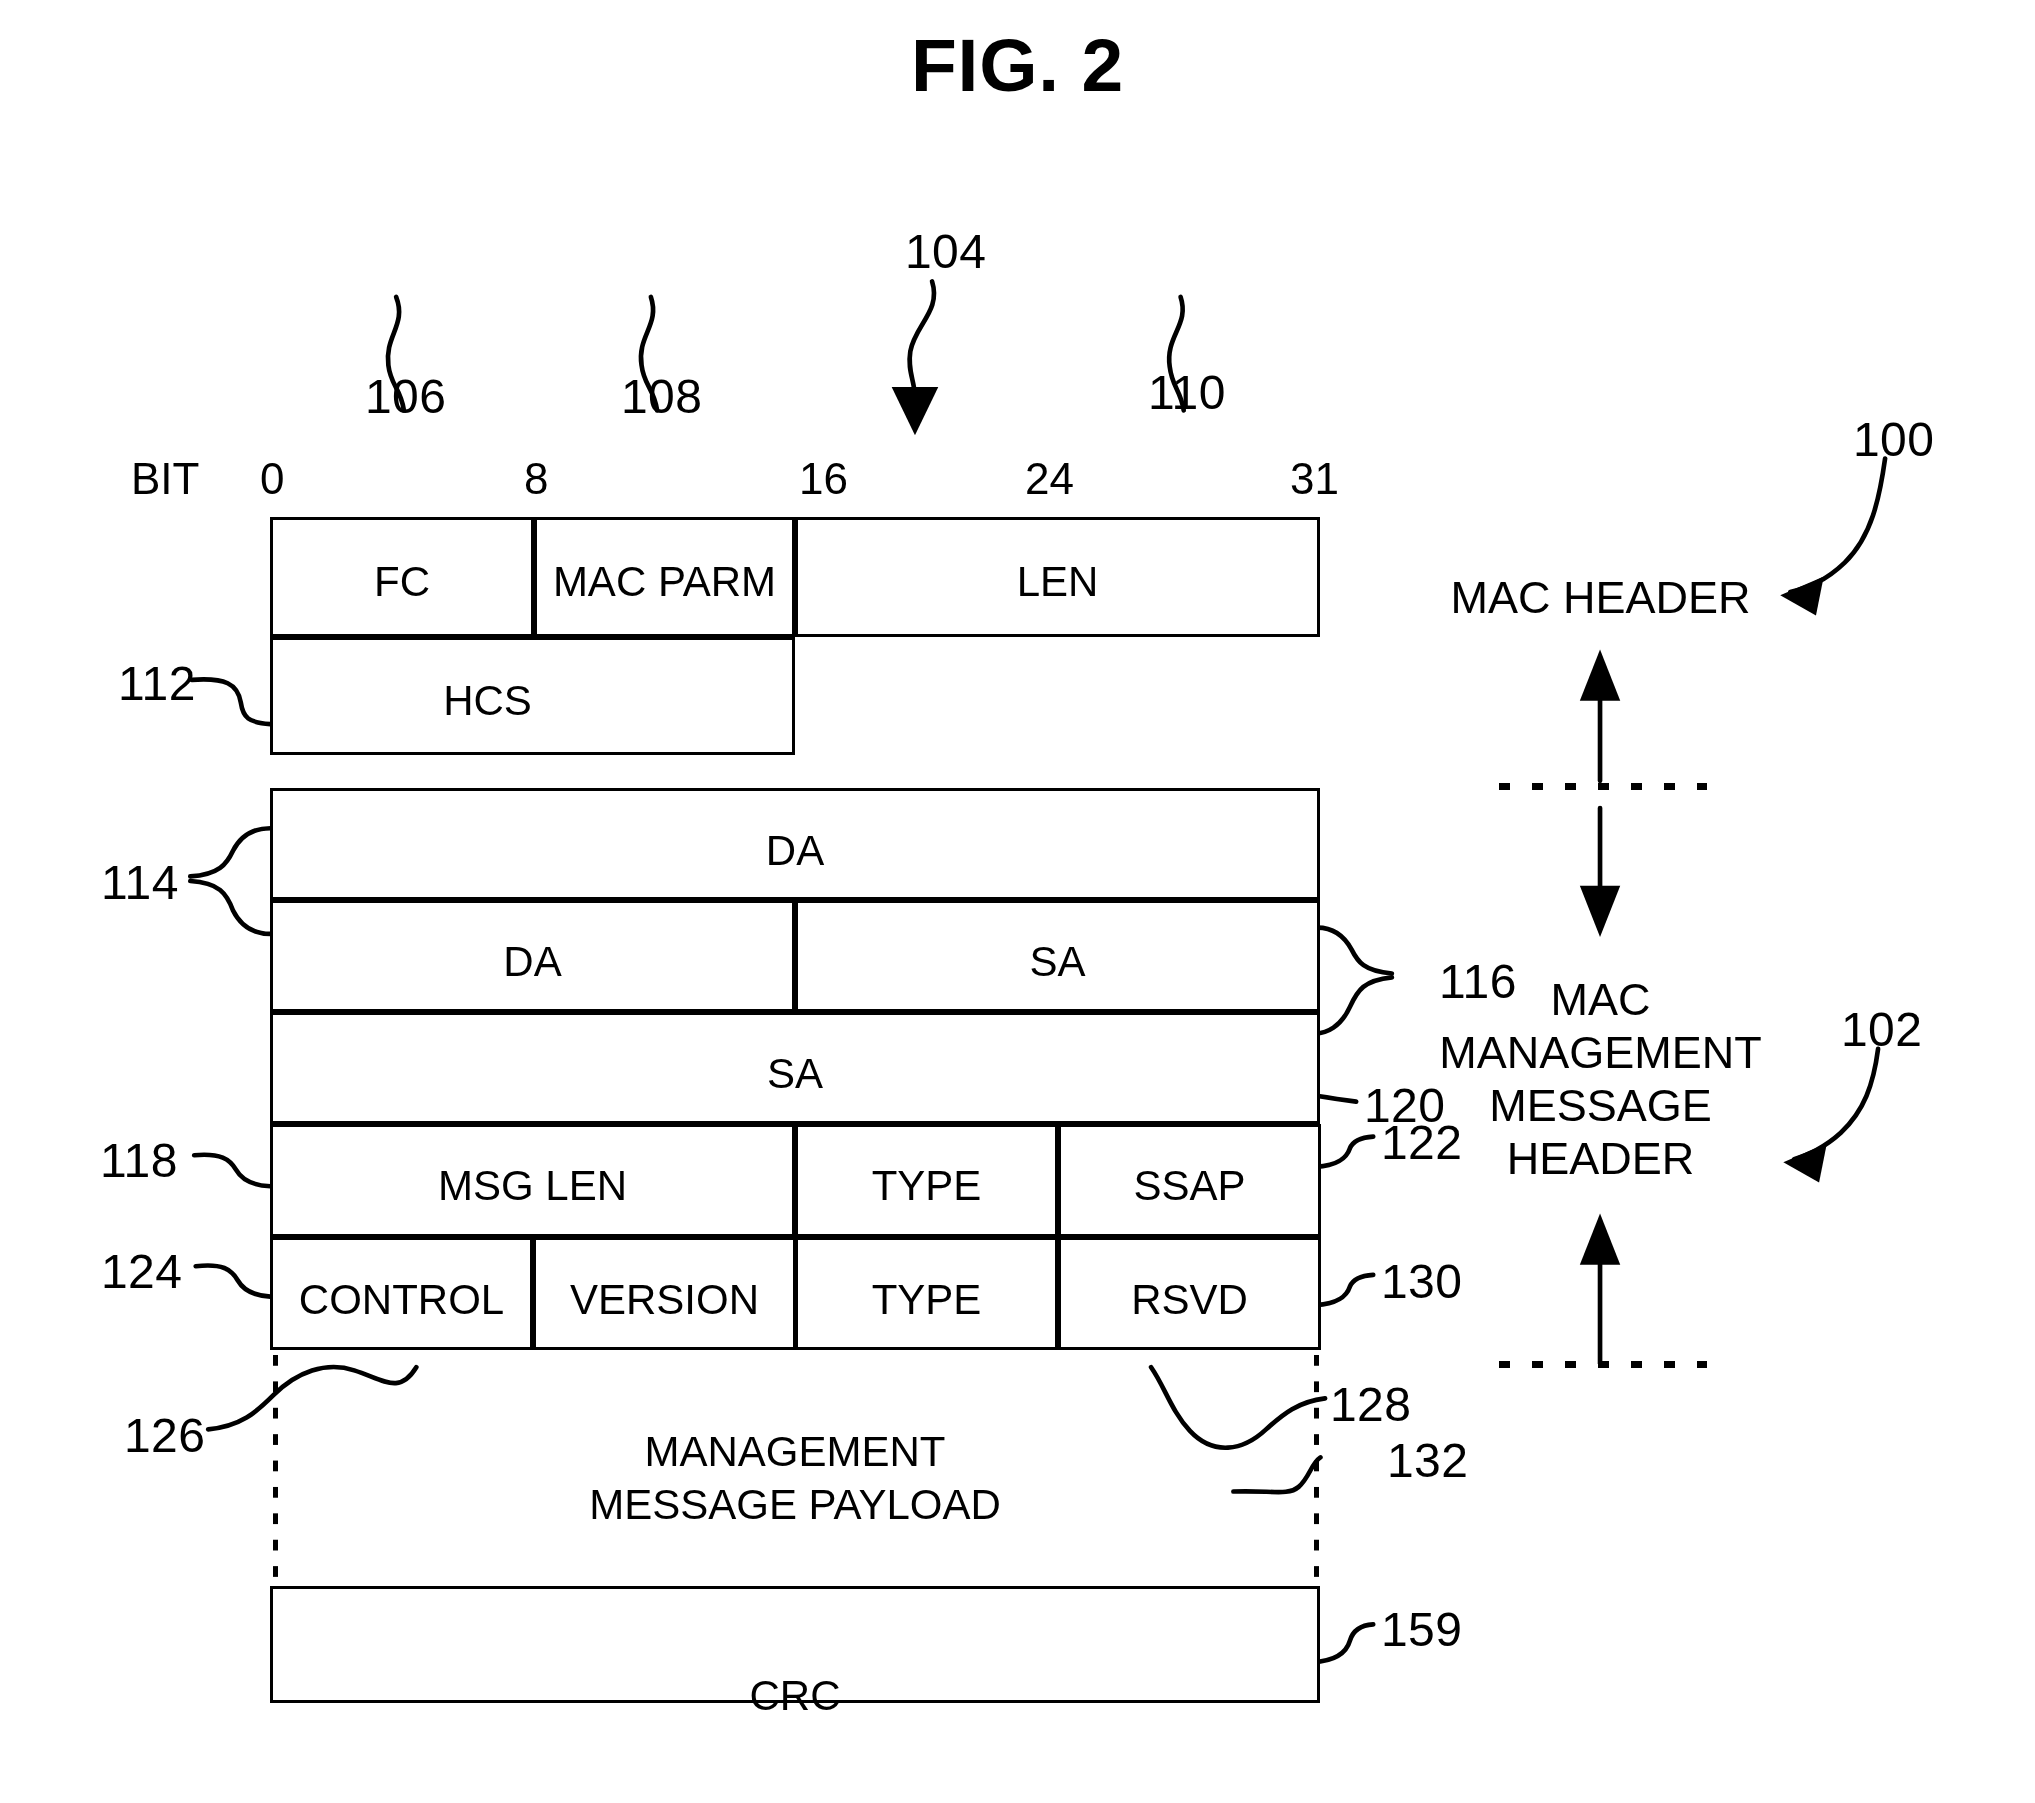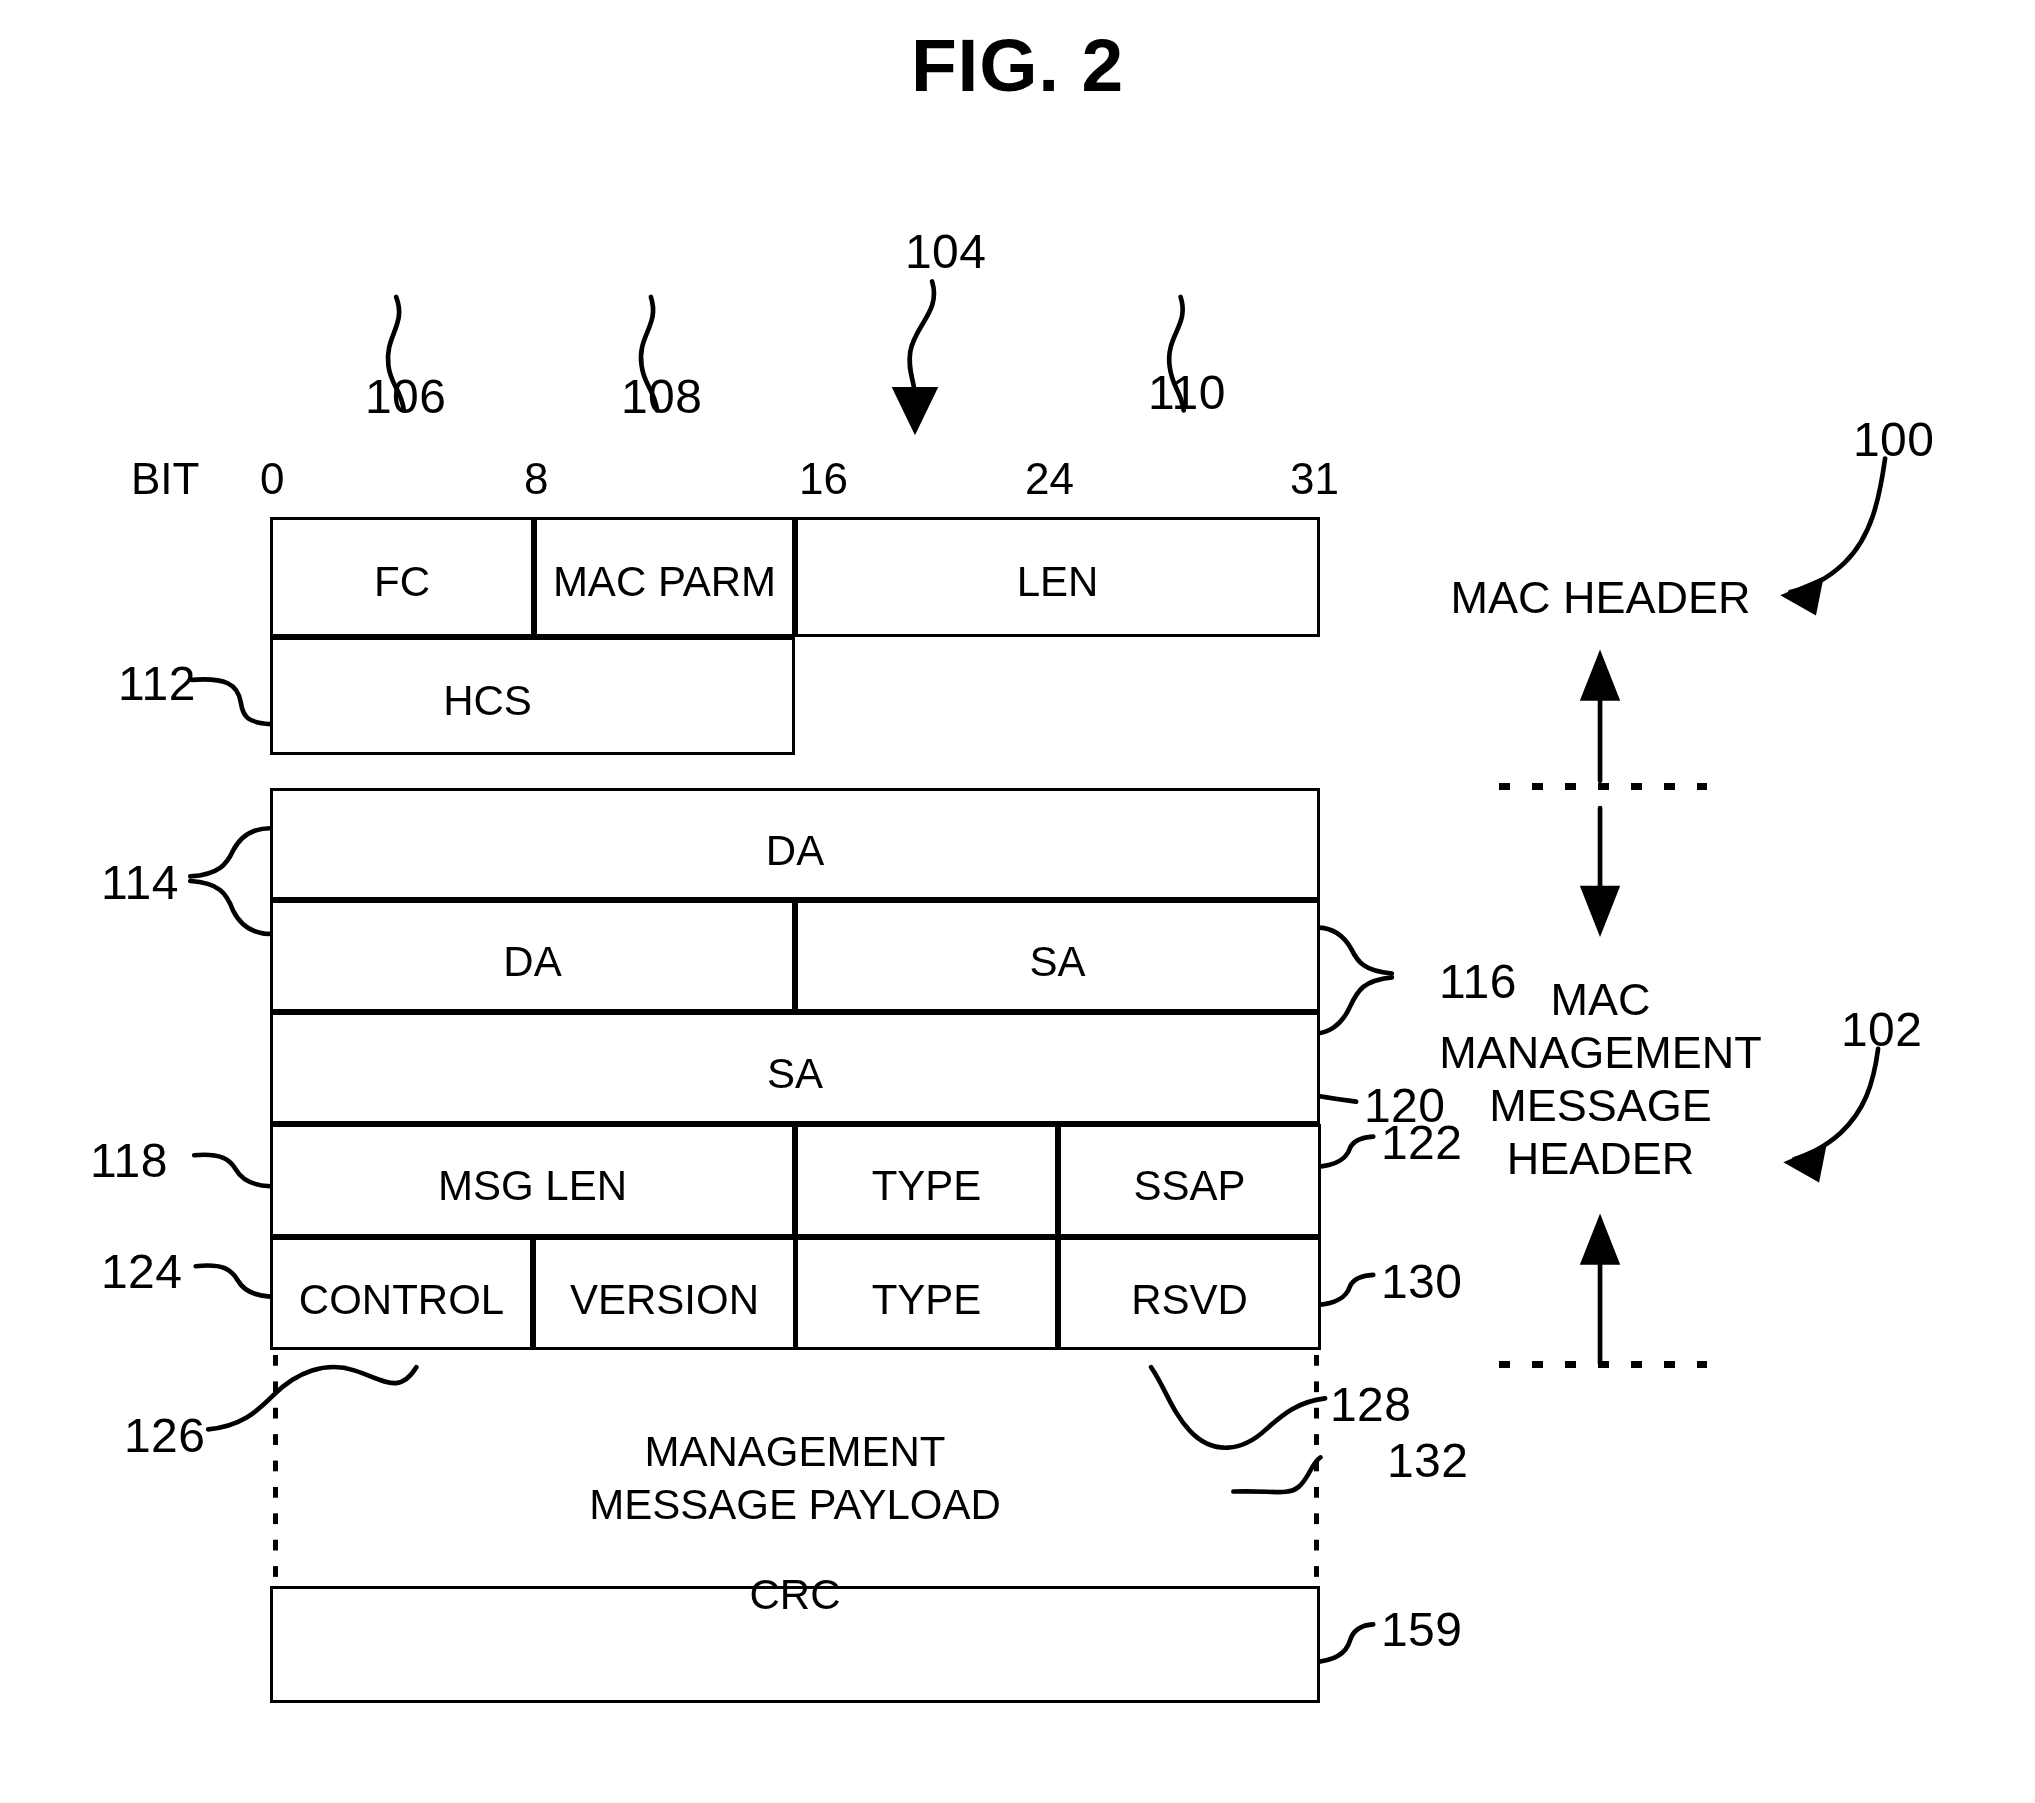--- a/index.html
+++ b/index.html
@@ -153,21 +153,21 @@
 <div class="ref" style="left:905px; top:224px;">104</div>
 <div class="ref" style="left:365px; top:369px;">106</div>
 <div class="ref" style="left:621px; top:369px;">108</div>
 <div class="ref" style="left:1148px; top:365px;">110</div>
 <div class="ref" style="left:1853px; top:412px;">100</div>
 <div class="ref" style="left:118px; top:656px;">112</div>
 <div class="ref" style="left:101px; top:855px;">114</div>
 <div class="ref" style="left:1439px; top:954px;">116</div>
 <div class="ref" style="left:1841px; top:1002px;">102</div>
 <div class="ref" style="left:1364px; top:1078px;">120</div>
-<div class="ref" style="left:90px; top:1133px;">118</div>
+<div class="ref" style="left:100px; top:1133px;">118</div>
 <div class="ref" style="left:1381px; top:1115px;">122</div>
 <div class="ref" style="left:101px; top:1244px;">124</div>
 <div class="ref" style="left:1381px; top:1254px;">130</div>
 <div class="ref" style="left:1330px; top:1377px;">128</div>
 <div class="ref" style="left:124px; top:1408px;">126</div>
 <div class="ref" style="left:1387px; top:1433px;">132</div>
 <div class="ref" style="left:1381px; top:1602px;">159</div>
 
 <div class="box" style="left:270px;  top:517px; width:264px; height:120px;"></div>
 <div class="box" style="left:534px;  top:517px; width:261px; height:120px;"></div>
@@ -205,21 +205,21 @@
 <div class="celltext" style="left:533px;  top:1276px; width:263px;">VERSION</div>
 <div class="celltext" style="left:795px; top:1276px; width:263px;">TYPE</div>
 <div class="celltext" style="left:1058px; top:1276px; width:263px;">RSVD</div>
 
 <div class="dotcol" style="left:273px;  top:1355px; height:230px;"></div>
 <div class="dotcol" style="left:1314px; top:1355px; height:230px;"></div>
 <div class="celltext" style="left:270px; top:1428px; width:1050px;">MANAGEMENT</div>
 <div class="celltext" style="left:270px; top:1481px; width:1050px;">MESSAGE PAYLOAD</div>
 
 <div class="box" style="left:270px; top:1586px; width:1050px; height:117px;"></div>
-<div class="celltext" style="left:270px; top:1571px; width:1050px;">CRC</div>
+<div class="celltext" style="left:270px; top:1672px; width:1050px;">CRC</div>
 
 <div class="sidelabel" style="left:1422px; top:572px; width:357px;">MAC HEADER</div>
 
 <div class="dotrow" style="left:1499px; top:783px; width:208px;"></div>
 
 <div class="sidelabel" style="left:1422px; top:974px; width:357px;">MAC</div>
 <div class="sidelabel" style="left:1422px; top:1027px; width:357px;">MANAGEMENT</div>
 <div class="sidelabel" style="left:1422px; top:1080px; width:357px;">MESSAGE</div>
 <div class="sidelabel" style="left:1422px; top:1133px; width:357px;">HEADER</div>
 

